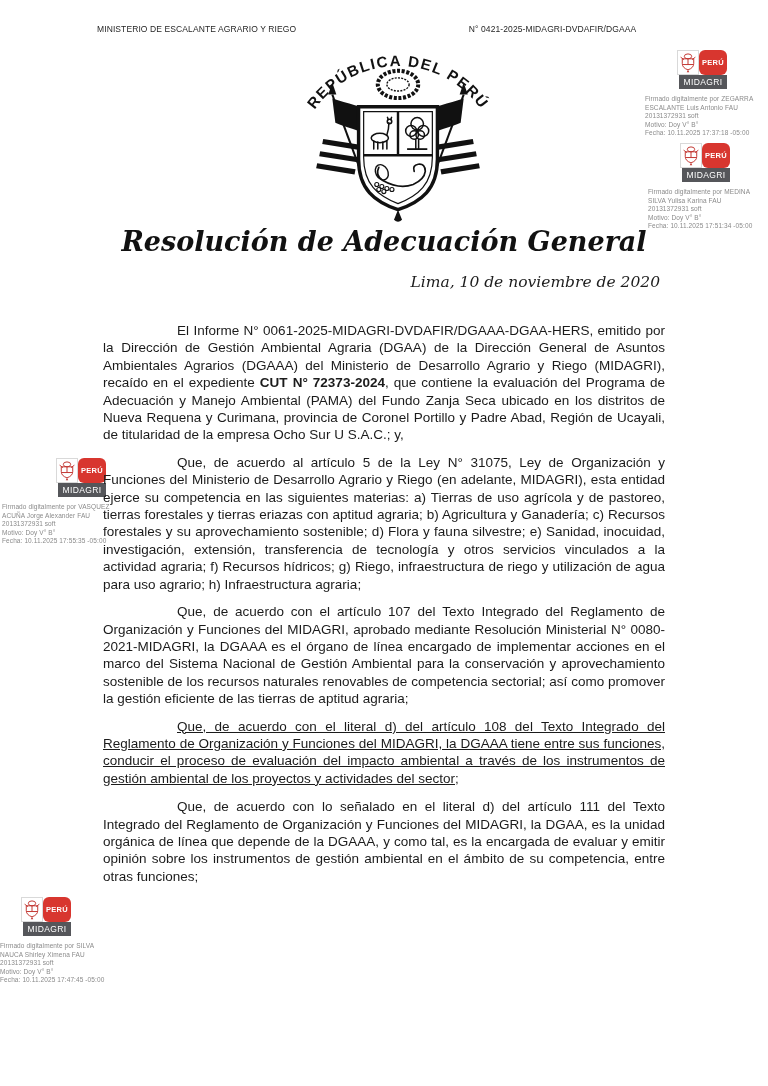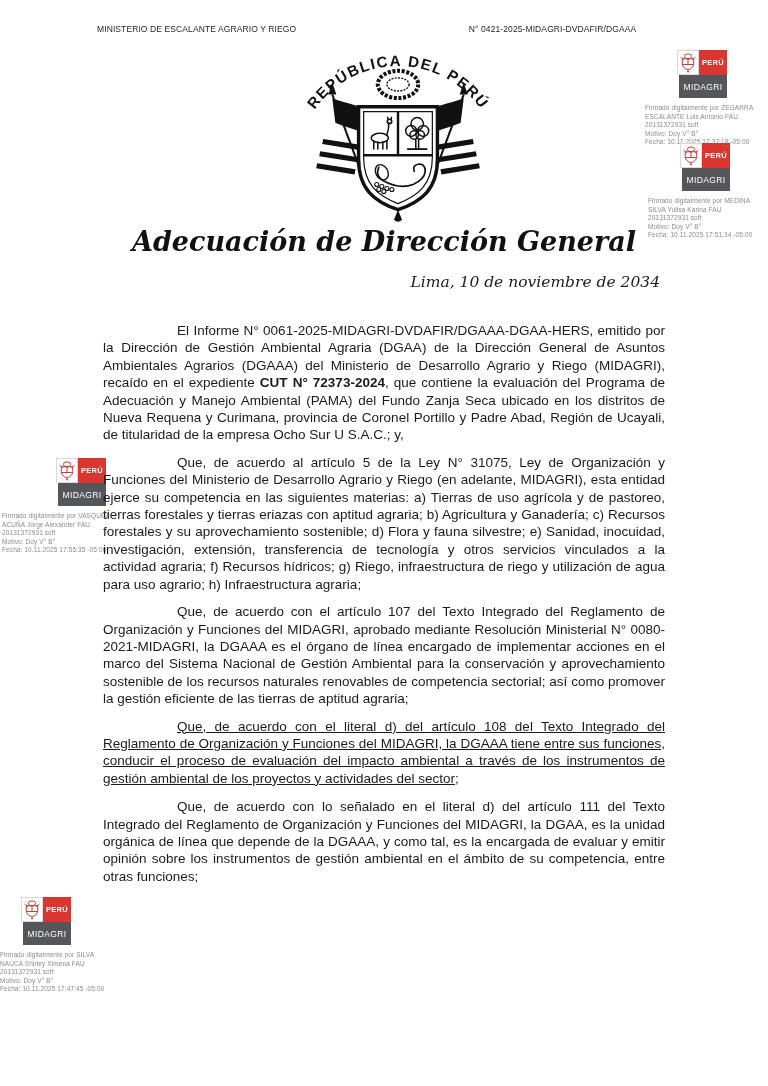--- a/index.html
+++ b/index.html
@@ -15,22 +15,22 @@
   .emblem{position:absolute;left:302px;top:42px;width:192px;height:192px;}
   .emblem svg{width:100%;height:100%;}
   
   .gov-logo{width:50px;}
   .logo-top{display:flex;}
   .logo-emblem-box{width:22px;height:25px;background:#fff;border:.5px solid #d9d9d9;
     box-sizing:border-box;display:flex;align-items:center;justify-content:center;}
   .logo-emblem-box svg{width:18px;height:21px;}
   .logo-peru-box{width:28px;height:25px;background:var(--peru-red);color:#fff;
     display:flex;align-items:center;justify-content:center;
-    font-size:7.5px;font-weight:bold;letter-spacing:.3px;}
-  .logo-bar{margin-left:2px;width:48px;height:23px;background:var(--midagri-gray);
+    font-size:7.5px;font-weight:bold;letter-spacing:.3px;border-radius:6px;}
+  .logo-bar{margin-left:2px;width:48px;height:14px;background:var(--midagri-gray);
     color:#fff;display:flex;align-items:center;justify-content:center;
     font-size:8.5px;letter-spacing:.4px;}
   
   .sig-block{position:absolute;}
   .sig-text{margin-top:6px;font-size:6.5px;line-height:8.5px;color:var(--sig-gray);
     white-space:pre-line;letter-spacing:.1px;}
   #sig-zegarra{left:645px;top:50px;width:124px;}
   #sig-zegarra .gov-logo{margin-left:32px;}
   #sig-medina{left:648px;top:143px;width:122px;}
   #sig-medina .gov-logo{margin-left:32px;}
@@ -227,22 +227,22 @@
       </div>
       <div class="logo-bar">MIDAGRI</div>
     </div>
     <div class="sig-text">Firmado digitalmente por SILVA
 NAUCA Shirley Ximena FAU
 20131372931 soft
 Motivo: Doy V° B°
 Fecha: 10.11.2025 17:47:45 -05:00</div>
   </div>
 
-  <div class="doc-title">Adecuación de Dirección General</div>
-  <div class="dateline">Lima, 10 de noviembre de 2034</div>
+  <div class="doc-title">Resolución de Adecuación General</div>
+  <div class="dateline">Lima, 10 de noviembre de 2020</div>
 
   <div class="body-text">
     <p class="m10"><span>El Informe N° 0061-2025-MIDAGRI-DVDAFIR/DGAAA-DGAA-HERS, emitido por la Dirección de Gestión Ambiental Agraria (DGAA) de la Dirección General de Asuntos Ambientales Agrarios (DGAAA) del Ministerio de Desarrollo Agrario y Riego (MIDAGRI), recaído en el expediente </span><span class="bold">CUT N° 72373-2024</span><span>, que contiene la evaluación del Programa de Adecuación y Manejo Ambiental (PAMA) del Fundo Zanja Seca ubicado en los distritos de Nueva Requena y Curimana, provincia de Coronel Portillo y Padre Abad, Región de Ucayali, de titularidad de la empresa Ocho Sur U S.A.C.; y,</span></p>
     <p class="m10">Que, de acuerdo al artículo 5 de la Ley N° 31075, Ley de Organización y Funciones del Ministerio de Desarrollo Agrario y Riego (en adelante, MIDAGRI), esta entidad ejerce su competencia en las siguientes materias: a) Tierras de uso agrícola y de pastoreo, tierras forestales y tierras eriazas con aptitud agraria; b) Agricultura y Ganadería; c) Recursos forestales y su aprovechamiento sostenible; d) Flora y fauna silvestre; e) Sanidad, inocuidad, investigación, extensión, transferencia de tecnología y otros servicios vinculados a la actividad agraria; f) Recursos hídricos; g) Riego, infraestructura de riego y utilización de agua para uso agrario; h) Infraestructura agraria;</p>
     <p class="m10">Que, de acuerdo con el artículo 107 del Texto Integrado del Reglamento de Organización y Funciones del MIDAGRI, aprobado mediante Resolución Ministerial N° 0080-2021-MIDAGRI, la DGAAA es el órgano de línea encargado de implementar acciones en el marco del Sistema Nacional de Gestión Ambiental para la conservación y aprovechamiento sostenible de los recursos naturales renovables de competencia sectorial; así como promover la gestión eficiente de las tierras de aptitud agraria;</p>
     <p class="m11">Que, de acuerdo con el literal d) del artículo 108 del Texto Integrado del Reglamento de Organización y Funciones del MIDAGRI, la DGAAA tiene entre sus funciones, conducir el proceso de evaluación del impacto ambiental a través de los instrumentos de gestión ambiental de los proyectos y actividades del sector;</p>
     <p>Que, de acuerdo con lo señalado en el literal d) del artículo 111 del Texto Integrado del Reglamento de Organización y Funciones del MIDAGRI, la DGAA, es la unidad orgánica de línea que depende de la DGAAA, y como tal, es la encargada de evaluar y emitir opinión sobre los instrumentos de gestión ambiental en el ámbito de su competencia, entre otras funciones;</p>
   </div>
 
 </div>

